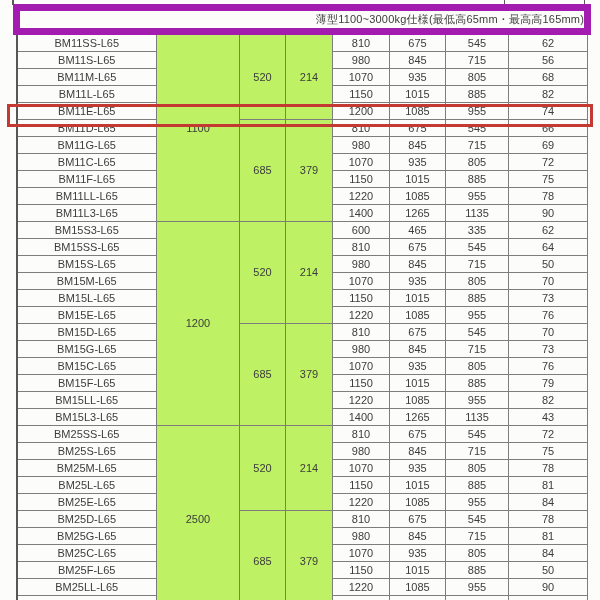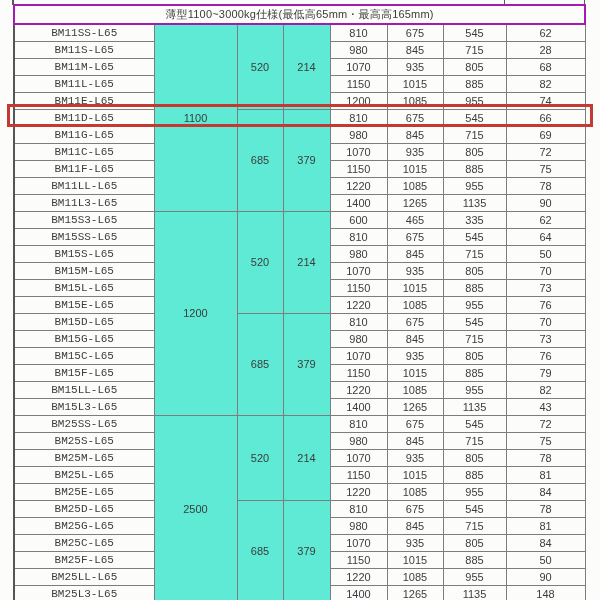--- a/index.html
+++ b/index.html
@@ -35,26 +35,27 @@
     font-size: 11px;
     line-height: 1;
     color: #3c3c3c;
     font-weight: normal;
     white-space: nowrap;
     overflow: hidden;
   }
   table.spec { border: 1px solid #565656; border-left-width: 2px; }
   table.spec th.title-cell {
     height: 17px;
-    border: 2px solid #a21caf;
+    border: 7px solid #a21caf;
     letter-spacing: 0.2px;
+    text-align: right;
   }
   table.spec td { height: 16px; }
-  td.c-model { border-right: 2px solid #4c4c4c; font-family: Liberation Mono, monospace; }
-  td.c-cap, td.c-dima, td.c-dimb { background: #5eead4; }
+  td.c-model { border-right: 2px solid #4c4c4c; }
+  td.c-cap, td.c-dima, td.c-dimb { background: #bef264; }
   .red-box {
     position: absolute;
     box-sizing: border-box;
     background: transparent;
     pointer-events: none;
   }
 </style>
 </head>
 <body>
 
@@ -89,21 +90,21 @@
           <td class="c-val c-v1">810</td>
           <td class="c-val c-v2">675</td>
           <td class="c-val c-v3">545</td>
           <td class="c-val c-v4">62</td>
         </tr>
         <tr>
           <td class="c-model">BM11S-L65</td>
           <td class="c-val c-v1">980</td>
           <td class="c-val c-v2">845</td>
           <td class="c-val c-v3">715</td>
-          <td class="c-val c-v4">28</td>
+          <td class="c-val c-v4">56</td>
         </tr>
         <tr>
           <td class="c-model">BM11M-L65</td>
           <td class="c-val c-v1">1070</td>
           <td class="c-val c-v2">935</td>
           <td class="c-val c-v3">805</td>
           <td class="c-val c-v4">68</td>
         </tr>
         <tr>
           <td class="c-model">BM11L-L65</td>

